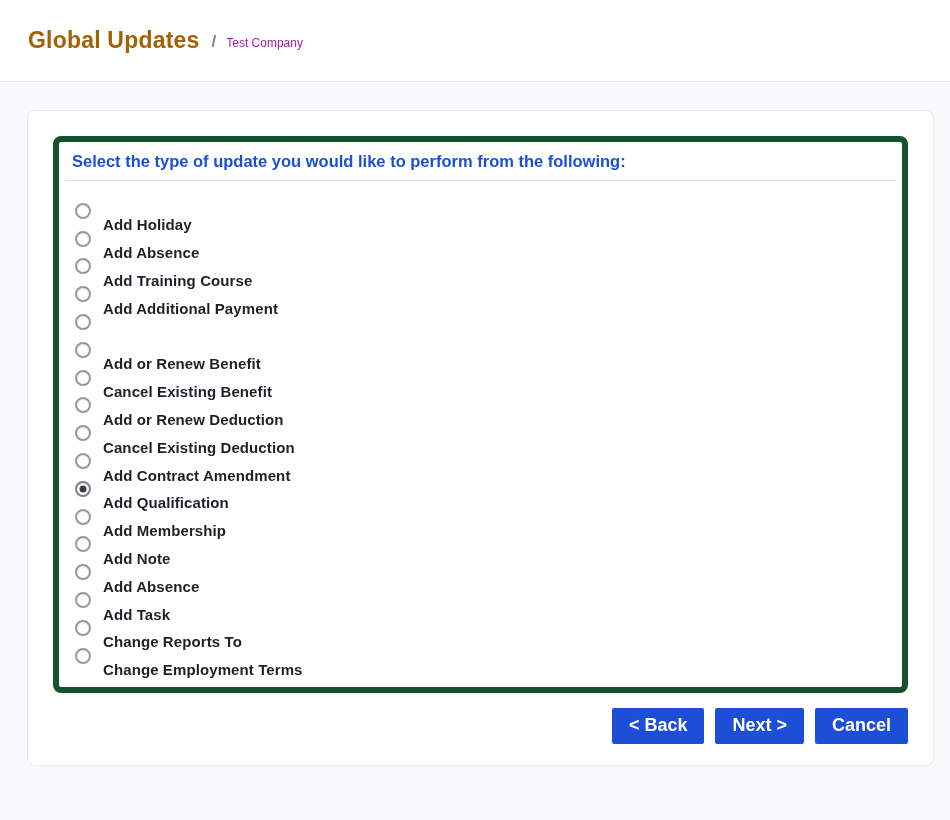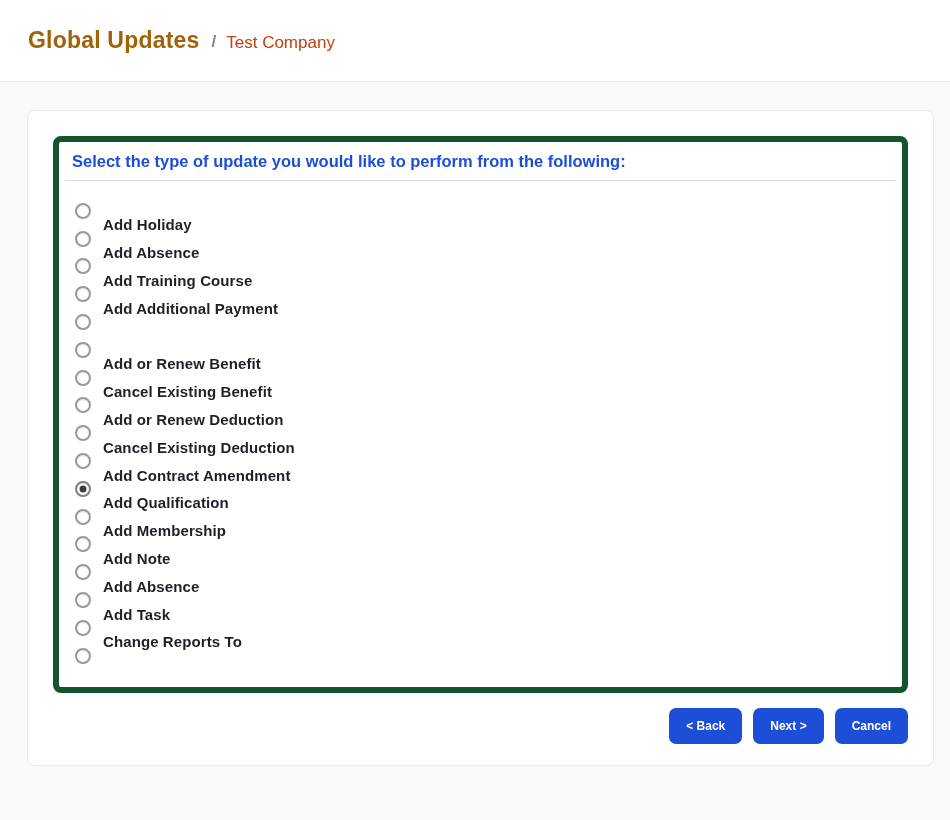--- a/index.html
+++ b/index.html
@@ -30,22 +30,22 @@
     color: #a16207;
     letter-spacing: 0.2px;
   }
   .crumb-sep {
     font-size: 17px;
     font-weight: bold;
     color: #7b8494;
     margin: 2px 10px 0 12px;
   }
   .crumb {
-    font-size: 17px;
-    color: #c2410c;
+    font-size: 12px;
+    color: #a21caf;
     margin-top: 4px;
   }
   
   .outer-card {
     margin: 28px 16px 0 27px;
     background: #ffffff;
     border: 1px solid #e9eaec;
     border-radius: 8px;
     padding: 25px 25px 21px 25px;
     min-height: 640px;
@@ -111,23 +111,23 @@
   .buttons-row {
     display: flex;
     justify-content: flex-end;
     gap: 11px;
     margin-top: 15px;
   }
   .btn {
     background: var(--accent, #1d4ed8);
     color: #ffffff;
     border: none;
-    border-radius: 7px;
+    border-radius: 2px;
     font-family: "Liberation Sans", sans-serif;
-    font-size: 12px;
+    font-size: 18px;
     font-weight: bold;
     height: 36px;
     padding: 0 17px;
     cursor: pointer;
   }
 </style>
 </head>
 <body>
 
 <div class="page">
@@ -202,20 +202,21 @@
           <div class="option-row">
             <span class="radio"></span>
             <span class="option-label">Add Task</span>
           </div>
           <div class="option-row">
             <span class="radio"></span>
             <span class="option-label">Change Reports To</span>
           </div>
           <div class="option-row">
             <span class="radio"></span>
+            <span class="option-label">Change Employment Terms</span>
           </div>
         </div>
     </div>
 
     <div class="buttons-row">
       <button class="btn">&lt; Back</button>
       <button class="btn">Next &gt;</button>
       <button class="btn">Cancel</button>
     </div>
 

